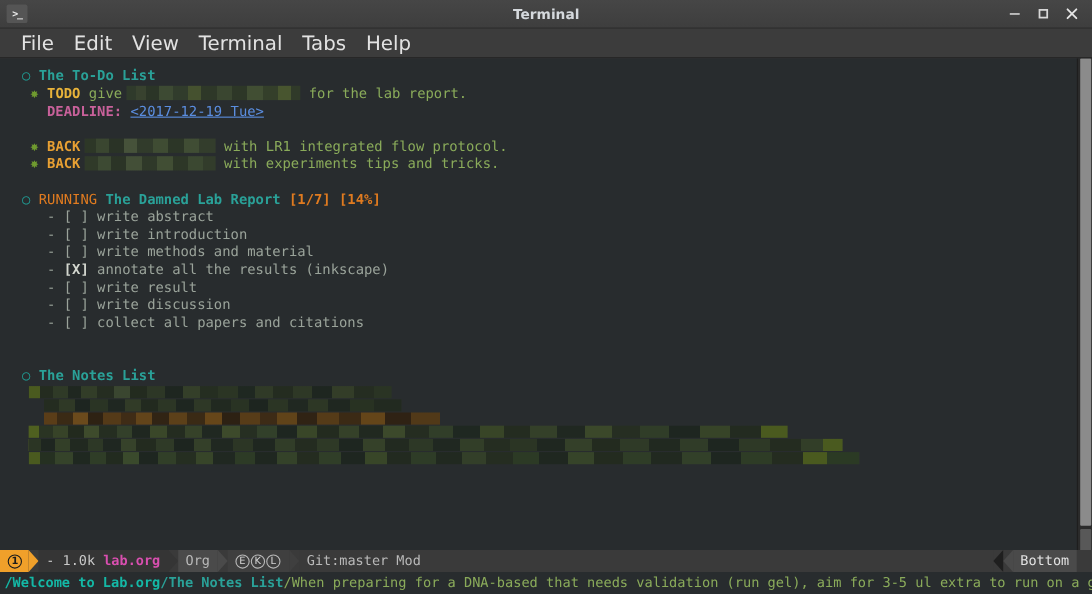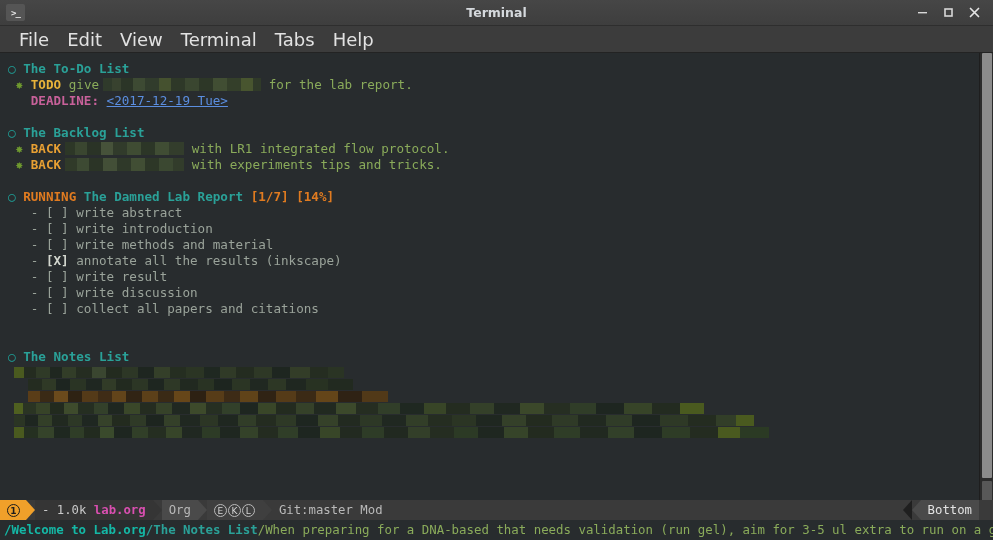--- a/index.html
+++ b/index.html
@@ -56,35 +56,35 @@
 
   
   .term {
     flex: 1 1 auto; position: relative;
     background: #282c2e;
     overflow: hidden;
     display: flex; flex-direction: column;
   }
   .buffer {
     flex: 1 1 auto; position: relative;
-    padding: 8px 0 0 0;
+    padding: 8px 0 0 12px;
     font-family: "DejaVu Sans Mono", "Liberation Mono", monospace;
     font-size: 12.6px; line-height: 16px;
     color: #a8b0a8;
     overflow: hidden;
   }
   .line { white-space: pre; padding-left: 8px; height:16px; }
   .blank { height: 16px; }
 
   
   .h1 { color:#2aa198; font-weight: bold; }
   .bullet { color:#1f9e96; }
   .todo-kw { color:#e8b33a; font-weight:bold;margin-top:13px; }
   .back-kw { color:#e8a033; font-weight:bold; }
-  .running-kw { color:#e07b20; font-weight:bold;text-align:right; }
+  .running-kw { color:#e07b20; font-weight:normal;text-align:right; }
   .cookie { color:#e07b20; font-weight:bold; }
   .star { color:#6f9a2f; }
   .body-text { color:#8aab5a;text-align:right; }
   .deadline { color:#c8619a; font-weight:bold; }
   .ts { color:#5b8ee0; text-decoration: underline; }
   .plain { color:#9aa39a; }
   .cb-done { color:#d3d7cf; font-weight:bold; }
   .dash { color:#9aa39a; }
 
   
@@ -193,21 +193,20 @@
 
       <div class="line"><span class="bullet">○</span> <span class="h1">The To-Do List</span></div>
 
       <div class="line"> <span class="star">✸</span> <span class="todo-kw">TODO</span> <span class="body-text">give</span><span class="redact" style="width:158px;margin-left:4px;background:
           repeating-linear-gradient(90deg,#2f3a2b 0 9px,#38422f 9px 18px,#2b3527 18px 30px,#3d4a33 30px 42px,#313c2c 42px 56px,#45512f 56px 68px,#2e3828 68px 82px,#3a4630 82px 96px,#2d3727 96px 110px,#414e33 110px 124px,#343f2a 124px 138px,#48552f 138px 150px,#303a29 150px 158px);"></span> <span class="body-text">for the lab report.</span></div>
 
       <div class="line">   <span class="deadline">DEADLINE:</span> <span class="ts">&lt;2017-12-19 Tue&gt;</span></div>
 
       <div class="blank"></div>
 
-      <div class="line"><span class="bullet">○</span> <span class="h1">The Backlog List</span></div>
 
       <div class="line"> <span class="star">✸</span> <span class="back-kw">BACK</span><span class="redact" style="width:119px;margin-left:4px;background:
           repeating-linear-gradient(90deg,#2d3727 0 10px,#3a4630 10px 22px,#2a3326 22px 36px,#46523a 36px 48px,#313b2b 48px 62px,#3f4c33 62px 76px,#2c3627 76px 90px,#404d34 90px 104px,#333d2c 104px 119px);"></span> <span class="body-text">with LR1 integrated flow protocol.</span></div>
 
       <div class="line"> <span class="star">✸</span> <span class="back-kw">BACK</span><span class="redact" style="width:119px;margin-left:4px;background:
           repeating-linear-gradient(90deg,#303a29 0 12px,#3d4a33 12px 24px,#2b3426 24px 38px,#434f37 38px 52px,#2f3929 52px 66px,#414e34 66px 80px,#2d3727 80px 94px,#3b4831 94px 108px,#323c2b 108px 119px);"></span> <span class="body-text">with experiments tips and tricks.</span></div>
 
       <div class="blank"></div>
 
       <div class="line"><span class="bullet">○</span> <span class="running-kw">RUNNING</span> <span class="h1">The Damned Lab Report</span> <span class="cookie">[1/7]</span> <span class="cookie">[14%]</span></div>

